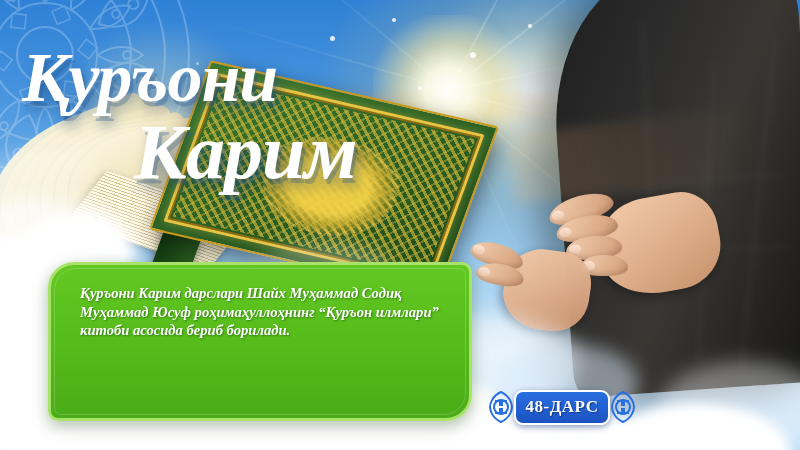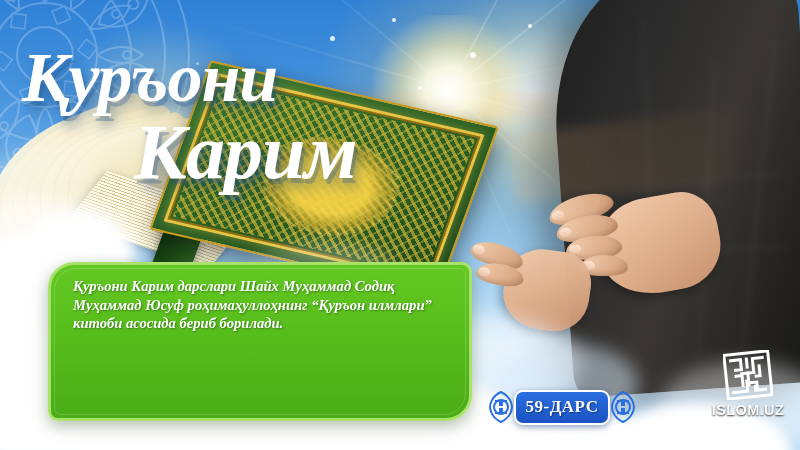--- a/index.html
+++ b/index.html
@@ -197,21 +197,21 @@
     border:1px solid rgba(255,255,255,.18);
     pointer-events:none;
   }
   .panel-text{
     position:absolute;left:18px;right:12px;top:8px;
     color:#ffffff;
     font-style:italic;font-weight:700;
     font-size:14.6px;line-height:1.28;
     text-shadow:1px 1px 2px rgba(25,70,15,.55);
   }
-  .panel-text p{margin:4px;}
+  .panel-text p{margin:11px;}
   .panel-text p + p{margin-top:9px;text-indent:10px;}
 
   
   .badge-wrap{
     position:absolute;left:488px;top:389px;width:148px;height:36px;
     display:flex;align-items:center;
   }
   .badge-orn{
     width:26px;height:34px;flex:0 0 26px;
     display:flex;align-items:center;justify-content:center;
@@ -483,49 +483,27 @@
     <div class="badge-orn">
       <svg width="26" height="34" viewBox="0 0 26 34">
         <g fill="none" stroke="#2a6fe0" stroke-width="2">
           <path d="M13 2 C22 6 24 14 24 17 C24 20 22 28 13 32 C4 28 2 20 2 17 C2 14 4 6 13 2Z"></path>
           <circle cx="13" cy="17" r="7"></circle>
           <path d="M7 11 h5 v5 M19 11 h-5 v5 M7 23 h5 v-5 M19 23 h-5 v-5"></path>
         </g>
       </svg>
     </div>
     <div class="badge-pill">
-      <span>59-ДАРС</span>
+      <span>48-ДАРС</span>
     </div>
     <div class="badge-orn">
       <svg width="26" height="34" viewBox="0 0 26 34">
         <g fill="none" stroke="#2a6fe0" stroke-width="2">
           <path d="M13 2 C22 6 24 14 24 17 C24 20 22 28 13 32 C4 28 2 20 2 17 C2 14 4 6 13 2Z"></path>
           <circle cx="13" cy="17" r="7"></circle>
           <path d="M7 11 h5 v5 M19 11 h-5 v5 M7 23 h5 v-5 M19 23 h-5 v-5"></path>
         </g>
       </svg>
     </div>
   </div>
 
-  <div class="logo">
-    <div class="logo-mark">
-      <svg width="50" height="50" viewBox="0 0 50 50">
-        <g transform="rotate(-6 25 25)">
-          <rect x="3" y="3" width="44" height="44" fill="none" stroke="#ffffff" stroke-width="3"></rect>
-          <g fill="none" stroke="#ffffff" stroke-width="3" stroke-linecap="square">
-            <path d="M9 9 h10 v10 h-6"></path>
-            <path d="M41 9 h-10 v14"></path>
-            <path d="M9 41 h14 v-10"></path>
-            <path d="M41 41 h-8 v-8 h-8"></path>
-            <path d="M25 9 v8"></path>
-            <path d="M19 23 h12"></path>
-            <path d="M25 23 v12"></path>
-            <path d="M13 25 h6 v10"></path>
-            <path d="M37 17 v10 h-4"></path>
-            <path d="M31 41 v-4"></path>
-          </g>
-        </g>
-      </svg>
-    </div>
-    <div class="logo-text">ISLOM.UZ</div>
-  </div>
 
 </div>
 
 </body></html>

